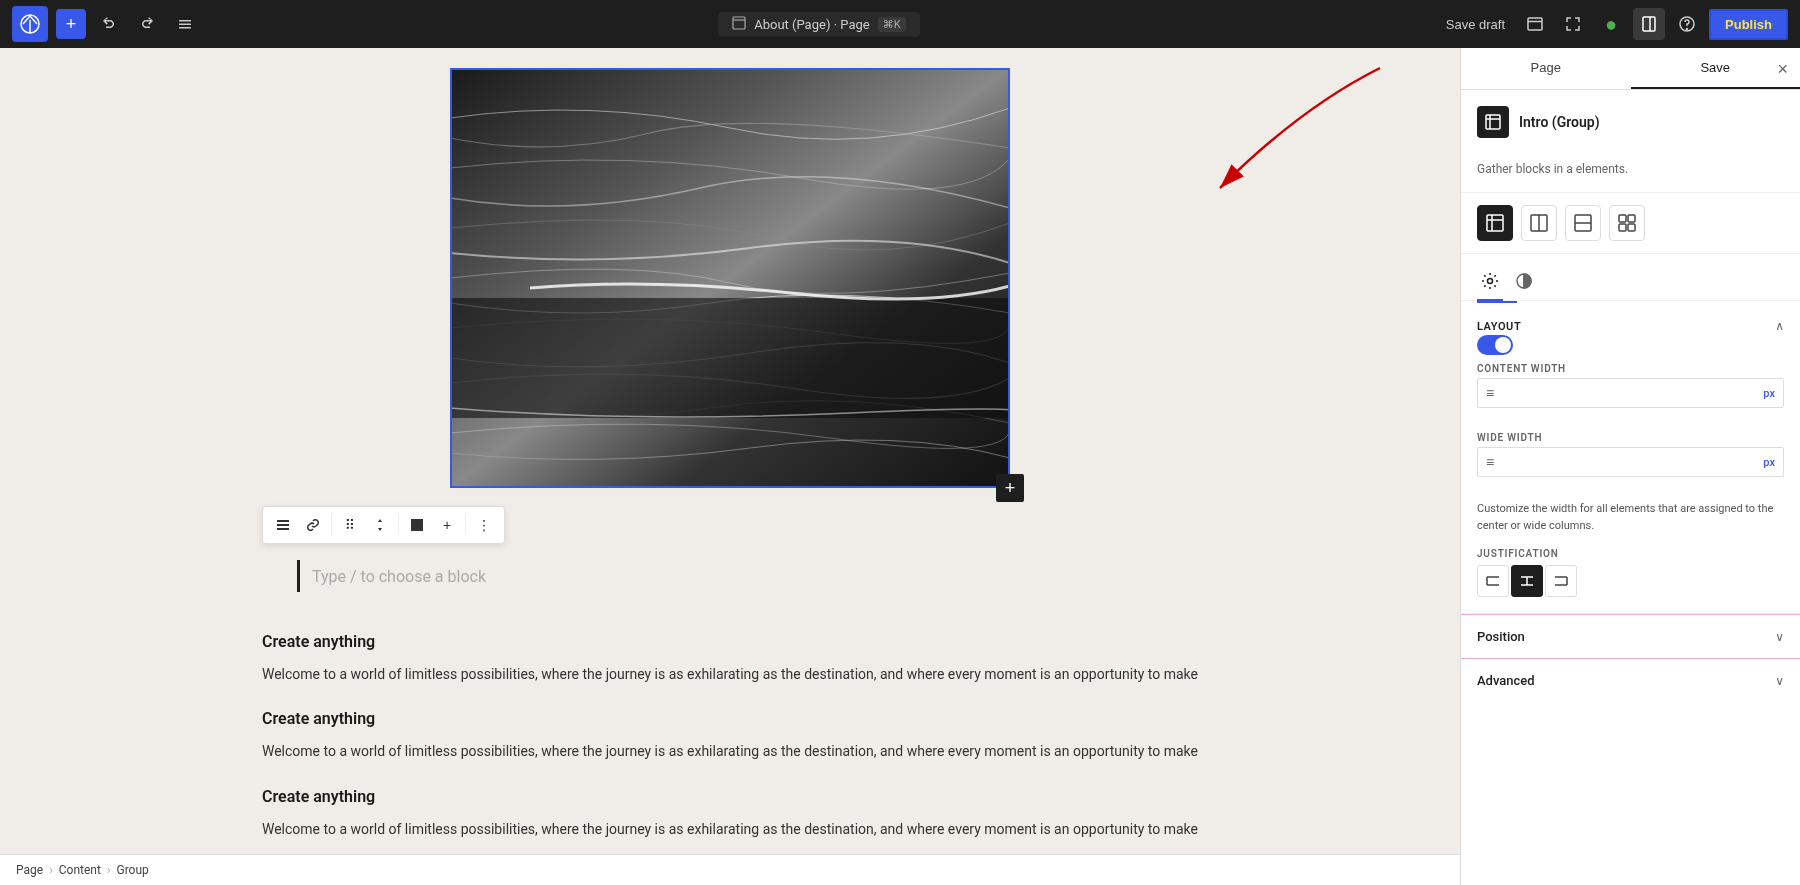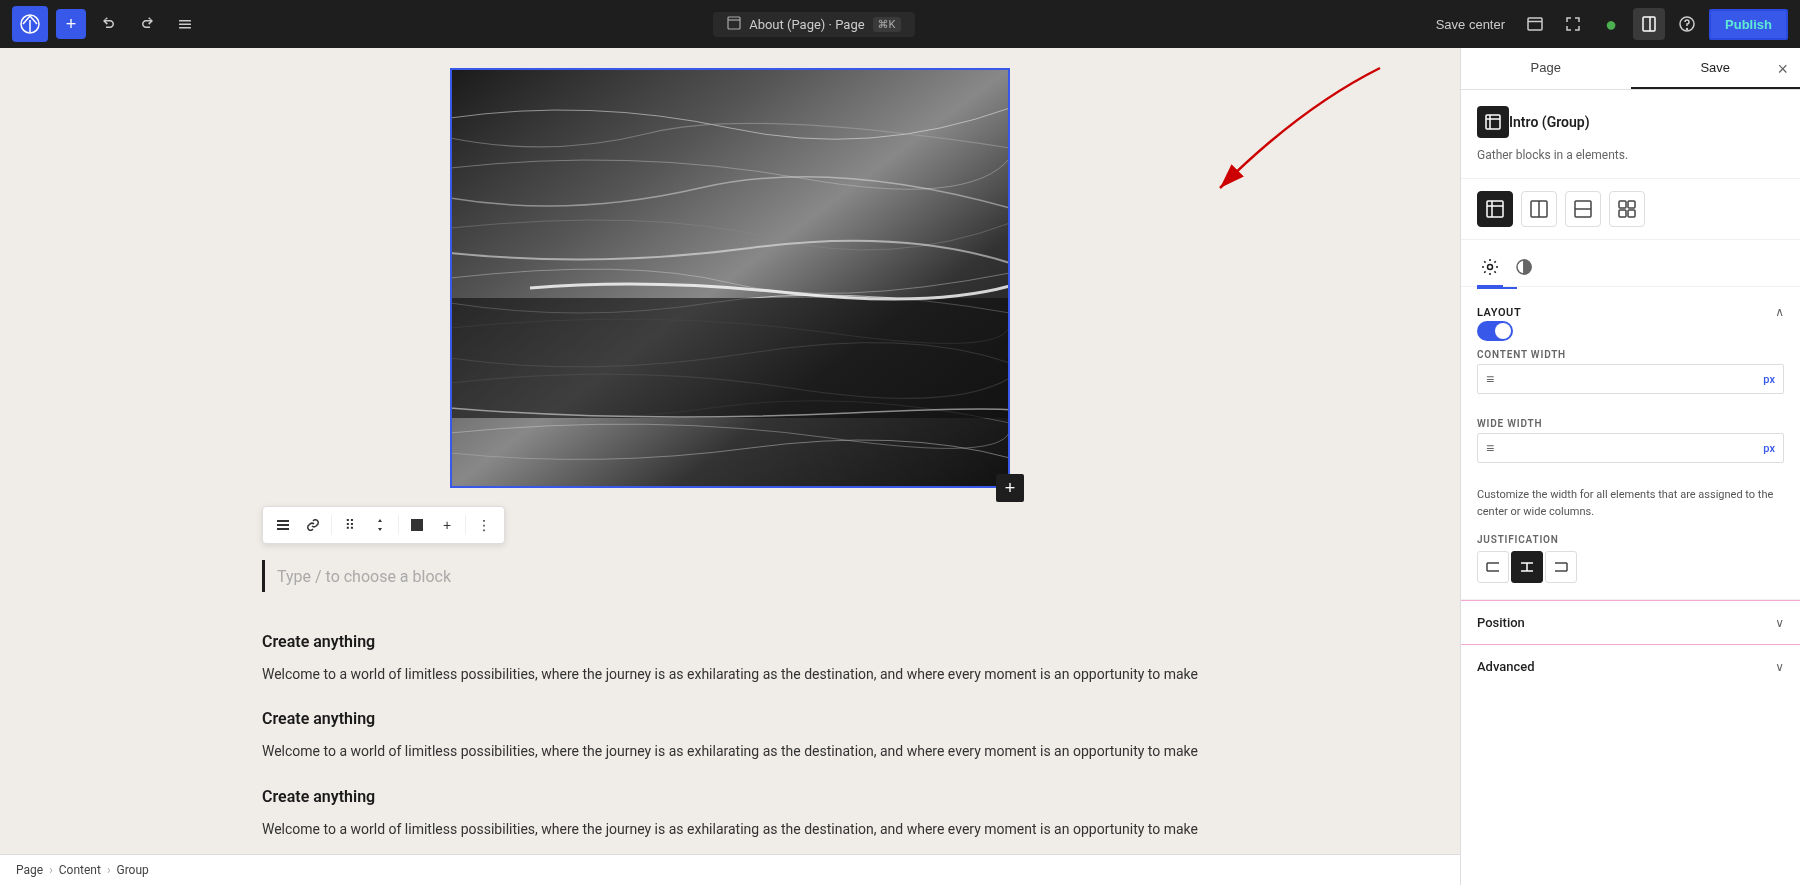--- a/index.html
+++ b/index.html
@@ -39,21 +39,21 @@
     .topbar-right { display: flex; align-items: center; gap: 6px; }
     .save-draft-btn {
       background: transparent; border: none; color: #ccc; font-size: 13px; cursor: pointer; padding: 4px 8px;
     }
     .topbar-icon-btn {
       background: transparent; border: none; color: #ccc; width: 32px; height: 32px;
       border-radius: 4px; cursor: pointer; display: flex; align-items: center; justify-content: center;
       font-size: 16px;
     }
     .publish-btn {
-      background: #3858e9; border: none; color: #5eead4; font-size: 13px; font-weight: 600;
+      background: #3858e9; border: none; color: #fde047; font-size: 13px; font-weight: 600;
       padding: 6px 14px; border-radius: 2px; cursor: pointer; border: 1px solid #2a4ae0;
     }
 
     
     .main-layout {
       display: flex; position: fixed; top: 48px; left: 0; right: 0; bottom: 0;
     }
 
     
     .canvas-area {
@@ -97,20 +97,21 @@
       background: transparent; border: none; color: #333; width: 28px; height: 28px;
       border-radius: 3px; cursor: pointer; display: flex; align-items: center; justify-content: center;
       font-size: 14px;
     }
     .toolbar-separator { width: 1px; height: 20px; background: #eee; margin: 0 2px; }
 
     
     .paragraph-area {
       display: flex; align-items: center; gap: 0; padding: 8px 0;
       width: 100%;
+      margin-left: 35px;
     }
     .paragraph-cursor {
       width: 3px; height: 32px; background: #1e1e1e; margin-right: 12px; flex-shrink: 0;
     }
     .paragraph-placeholder {
       color: #aaa; font-size: 16px;
     }
 
     
     .three-columns {
@@ -151,21 +152,21 @@
     .sidebar-close {
       position: absolute; right: 12px; top: 50%; transform: translateY(-50%);
       background: transparent; border: none; font-size: 18px; color: #666; cursor: pointer;
     }
 
     
     .block-info {
       padding: 16px; border-bottom: 1px solid #f0f0f0;
     }
     .block-info-header {
-      display: flex; align-items: center; margin-bottom: 10px;
+      display: flex; align-items: center; gap: 10px; margin-bottom: 24px;
     }
     .block-icon-box {
       width: 32px; height: 32px; background: #1e1e1e; border-radius: 4px;
       display: flex; align-items: center; justify-content: center; color: #fff; font-size: 14px;
     }
     .block-title { font-size: 14px; font-weight: 600; color: #1e1e1e; }
     .block-desc { font-size: 12px; color: #666; }
 
     
     .block-styles {
@@ -296,21 +297,21 @@
           <rect x="1" y="1" width="12" height="12" rx="1"></rect>
           <line x1="1" y1="4" x2="13" y2="4"></line>
         </svg>
       </span>
       <span style="color:#ccc;font-size:13px;">About (Page) · Page</span>
       <span class="kbd">⌘K</span>
     </div>
   </div>
 
   <div class="topbar-right">
-    <button class="save-draft-btn">Save center</button>
+    <button class="save-draft-btn">Save draft</button>
     <button class="topbar-icon-btn">
       <svg width="16" height="16" viewBox="0 0 16 16" fill="none" stroke="#ccc" stroke-width="1.5">
         <rect x="1" y="2" width="14" height="12" rx="1"></rect>
         <line x1="1" y1="5.5" x2="15" y2="5.5"></line>
       </svg>
     </button>
     <button class="topbar-icon-btn">
       <svg width="16" height="16" viewBox="0 0 16 16" fill="none" stroke="#ccc" stroke-width="1.5">
         <path d="M2 6V2h4M10 2h4v4M14 10v4h-4M6 14H2v-4"></path>
       </svg>

